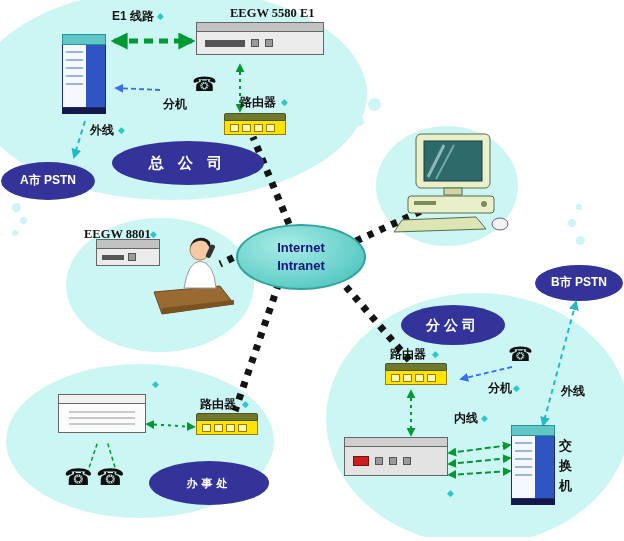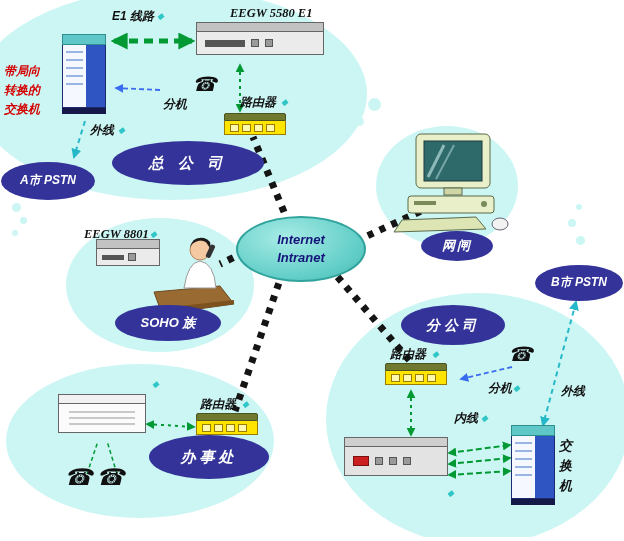--- a/index.html
+++ b/index.html
@@ -1,17 +1,17 @@
 <!DOCTYPE html>
 <html><head>
 <meta charset="utf-8">
 <style>
   html,body{margin:0;padding:0;background:#fff;}
   #stage{position:relative;width:624px;height:537px;overflow:hidden;background:#ffffff;
-         font-family:"Liberation Sans",sans-serif;font-style:italic;}
+         font-family:"Liberation Sans",sans-serif;}
   .blob{position:absolute;background:#ccf6f4;border-radius:50%;z-index:1;}
   .bub{position:absolute;background:#ccf6f4;border-radius:50%;z-index:1;}
   svg.wires{position:absolute;left:0;top:0;z-index:2;}
   .device{position:absolute;z-index:3;}
   .lbl{position:absolute;z-index:4;font-size:12px;font-weight:bold;color:#111;white-space:nowrap;line-height:1.2;}
   .lbl-serif{font-family:"Liberation Serif",serif;font-size:12.5px;}
   .red{color:#d40000;}
   .vert{white-space:normal;word-break:break-all;}
   .pre{white-space:pre-line;}
   .region{position:absolute;z-index:4;background:#333399;border-radius:50%;color:#fff;font-weight:bold;
@@ -127,21 +127,20 @@
 
     <g stroke="#25b8c8" stroke-width="2" fill="none" stroke-dasharray="5 4">
       <path d="M85,121 L74,157" marker-end="url(#mc)"></path>
       <path d="M576,302 L543,425" marker-start="url(#mc)" marker-end="url(#mc)"></path>
     </g>
   </svg>
 
   <div class="lbl" style="left:112px;top:9px">E1 线路</div>
   <span class="spark" style="left:157px;top:12px">◆</span>
 
-  <div class="lbl red vert" style="left:4px;top:62px;width:38px;line-height:1.6">带局向转换的交换机</div>
 
   <div class="device sw" style="left:62px;top:34px">
     <div class="sw-top"></div>
     <div class="sw-body">
       <div class="sw-panel">
           <b></b>
           <b></b>
           <b></b>
           <b></b>
           <b></b>
@@ -176,55 +175,53 @@
       </div>
   </div>
 
   <div class="lbl" style="left:90px;top:123px">外线</div>
   <span class="spark" style="left:118px;top:126px">◆</span>
 
   <div class="region" style="left:112px;top:141px;width:152px;height:44px;font-size:15px;letter-spacing:5px">总 公 司</div>
   <div class="region" style="left:1px;top:162px;width:94px;height:38px;font-size:12px">A市 PSTN</div>
 
 
-  <div class="cloud-main pre" style="left:236px;top:216px;width:126px;height:62px">Internet
+  <div class="cloud-main pre" style="left:236px;top:224px;width:126px;height:62px">Internet
 Intranet</div>
 
   <svg class="device" style="left:386px;top:132px" width="128" height="102" viewBox="0 0 128 102">
     <rect x="30" y="2" width="74" height="54" rx="5" fill="#e9efc9" stroke="#5a6b4a"></rect>
     <rect x="38" y="9" width="58" height="40" fill="#2e6a6a" stroke="#1d3a3a"></rect>
     <path d="M42,45 L58,13" stroke="#cfeeee" stroke-width="3" opacity=".6"></path>
     <path d="M50,47 L68,13" stroke="#cfeeee" stroke-width="2" opacity=".45"></path>
     <rect x="58" y="56" width="18" height="7" fill="#cfd6a5" stroke="#5a6b4a"></rect>
     <rect x="22" y="64" width="86" height="17" rx="3" fill="#e9efc9" stroke="#5a6b4a"></rect>
     <rect x="28" y="69" width="22" height="4" fill="#7a8a5a"></rect>
     <circle cx="98" cy="72" r="3" fill="#7a8a5a"></circle>
     <path d="M16,88 L90,85 L100,97 L8,100 Z" fill="#dde5b5" stroke="#5a6b4a"></path>
     <ellipse cx="114" cy="92" rx="8" ry="6" fill="#f2f2f2" stroke="#667"></ellipse>
   </svg>
-  <div class="region" style="left:421px;top:231px;width:72px;height:30px;font-size:13px;letter-spacing:2px">网闸</div>
 
   <div class="lbl lbl-serif" style="left:84px;top:227px">EEGW 8801</div>
   <span class="spark" style="left:150px;top:230px">◆</span>
   <div class="device d8801" style="left:96px;top:239px">
     <div class="d-top"></div>
     <div class="d-front">
         <span class="slot"></span>
         <span class="led"></span>
       </div>
   </div>
   <svg class="device" style="left:148px;top:230px" width="92" height="88" viewBox="0 0 92 88">
     <path d="M6,62 L72,56 L86,74 L14,84 Z" fill="#9a6a33" stroke="#6b4a20"></path>
     <path d="M14,84 L14,78 L86,70 L86,74 Z" fill="#7c521f"></path>
     <circle cx="52" cy="20" r="10" fill="#f5c9a2" stroke="#b5855c"></circle>
     <path d="M42,18 Q44,6 56,8 Q64,10 62,18 L58,12 Q52,8 44,14 Z" fill="#1a1a1a"></path>
     <path d="M36,58 Q40,32 52,31 Q66,33 68,58 Z" fill="#ffffff" stroke="#999"></path>
     <rect x="60" y="14" width="5" height="14" rx="2" fill="#333" transform="rotate(25 62 21)"></rect>
   </svg>
-  <div class="region" style="left:115px;top:305px;width:106px;height:36px;font-size:13px">SOHO 族</div>
 
   <div class="region" style="left:535px;top:265px;width:88px;height:36px;font-size:12px">B市 PSTN</div>
   <div class="region" style="left:401px;top:305px;width:104px;height:40px;font-size:14px;letter-spacing:4px">分公司</div>
 
   <div class="lbl" style="left:390px;top:347px">路由器</div>
   <span class="spark" style="left:432px;top:350px">◆</span>
   <div class="device router" style="left:385px;top:363px">
     <div class="r-top"></div>
     <div class="r-body">
         <i></i>
@@ -286,15 +283,15 @@
     <div class="r-body">
         <i></i>
         <i></i>
         <i></i>
         <i></i>
       </div>
   </div>
 
   <span class="phone" style="left:64px;top:466px;font-size:23px">☎</span>
   <span class="phone" style="left:96px;top:466px;font-size:23px">☎</span>
-  <div class="region" style="left:149px;top:435px;width:120px;height:44px;font-size:15px;letter-spacing:4px">办事处</div>
+  <div class="region" style="left:149px;top:461px;width:120px;height:44px;font-size:11px;letter-spacing:4px">办事处</div>
 
 </div>
 
 </body></html>

